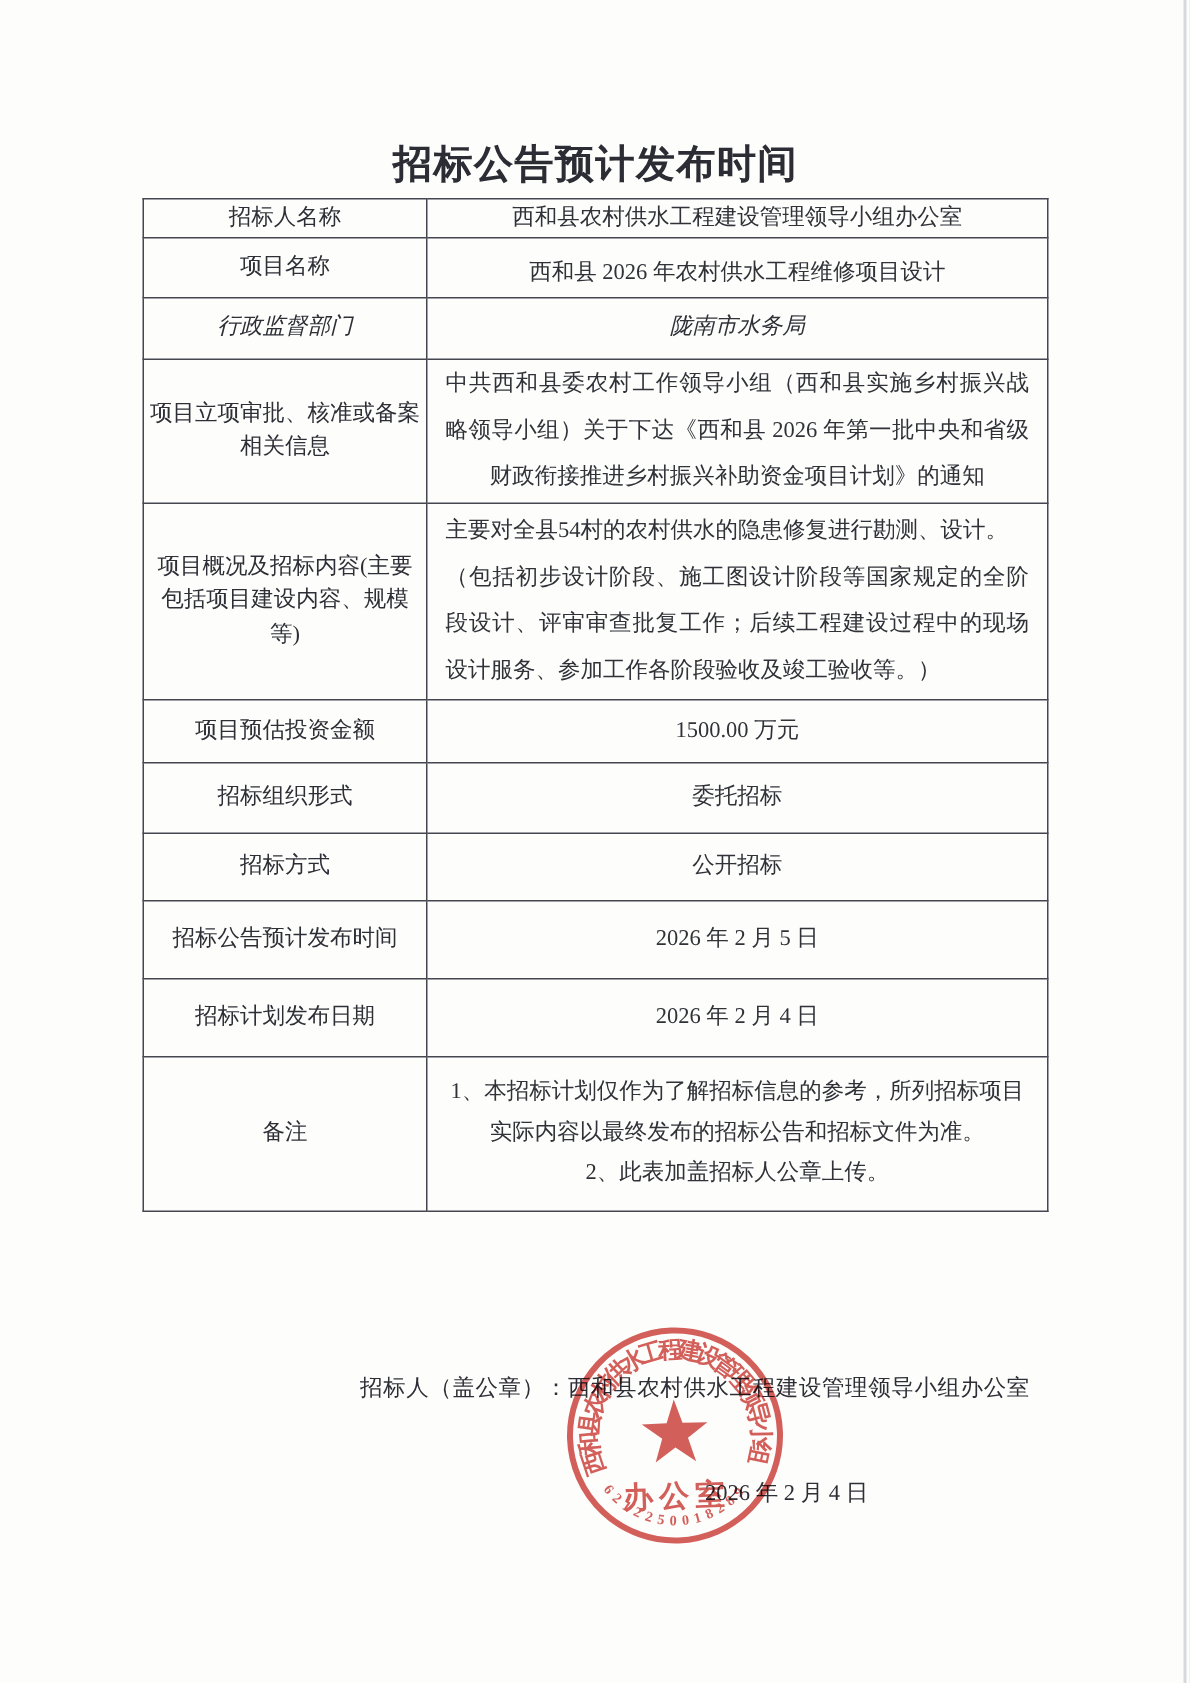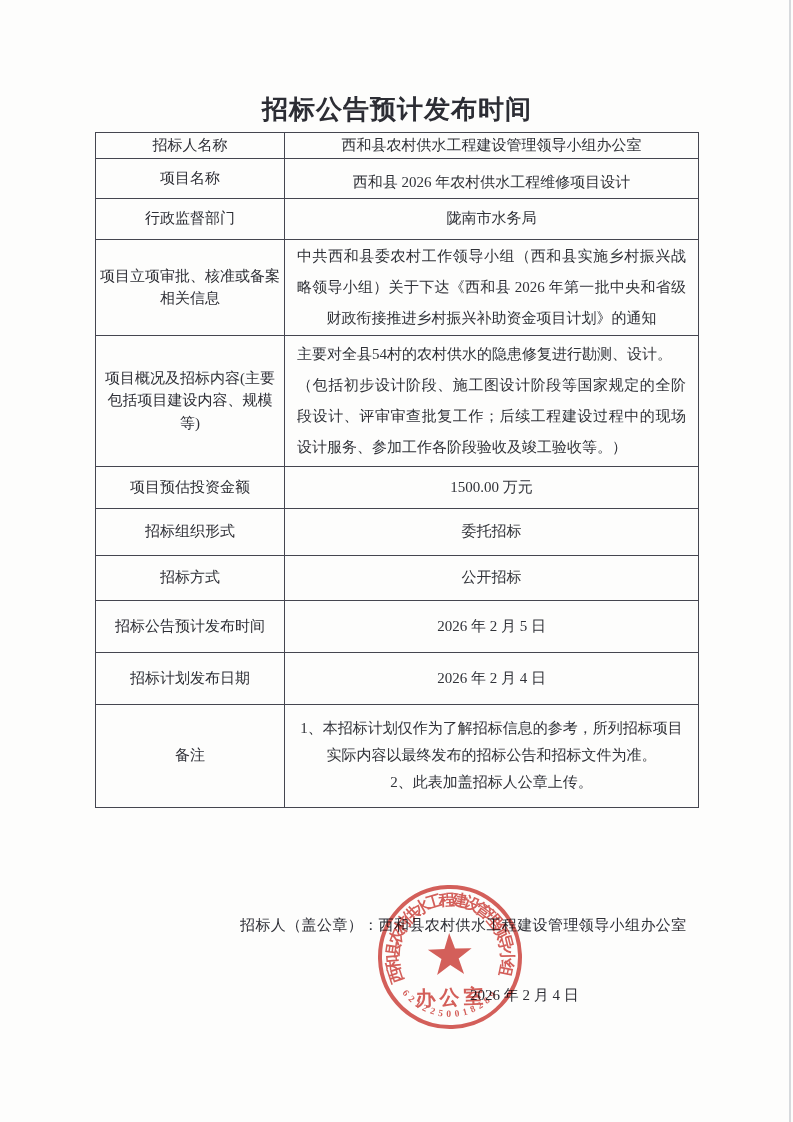--- a/index.html
+++ b/index.html
@@ -36,21 +36,21 @@
   td.val{text-align:center;margin-top:25px;}
   td.val.low{vertical-align:bottom;padding-bottom:4px;}
   td.val.just{
     text-align:justify;text-align-last:center;
     padding:1px 12px;line-height:31px;
   }
   td.val.paras{padding:1px 12px;text-align:justify;}
   td.val.paras p{margin:0;line-height:31px;}
   td.val.remark{padding:1px 12px;text-align:center;}
   td.val.remark p{margin:0;line-height:27px;}
-  tr.r1{height:16px;} tr.r2{height:40px;} tr.r3{height:41px;}
+  tr.r1{height:16px;} tr.r2{height:40px;} tr.r3{height:41px;font-style:italic;}
   tr.r4{height:96px;} tr.r5{height:131px;} tr.r6{height:47px;}
   tr.r7{height:42px;} tr.r8{height:47px;} tr.r9{height:45px;}
   tr.r10{height:52px;} tr.r11{height:52px;} tr.r12{height:103px;}
   .signer-line{
     position:absolute;left:208px;top:916px;
     font-size:15px;letter-spacing:.4px;color:#2e2f36;white-space:nowrap;margin-left:32px;
   }
   .date-line{
     position:absolute;left:470px;top:986px;
     font-size:15px;color:#2e2f36;white-space:nowrap;

